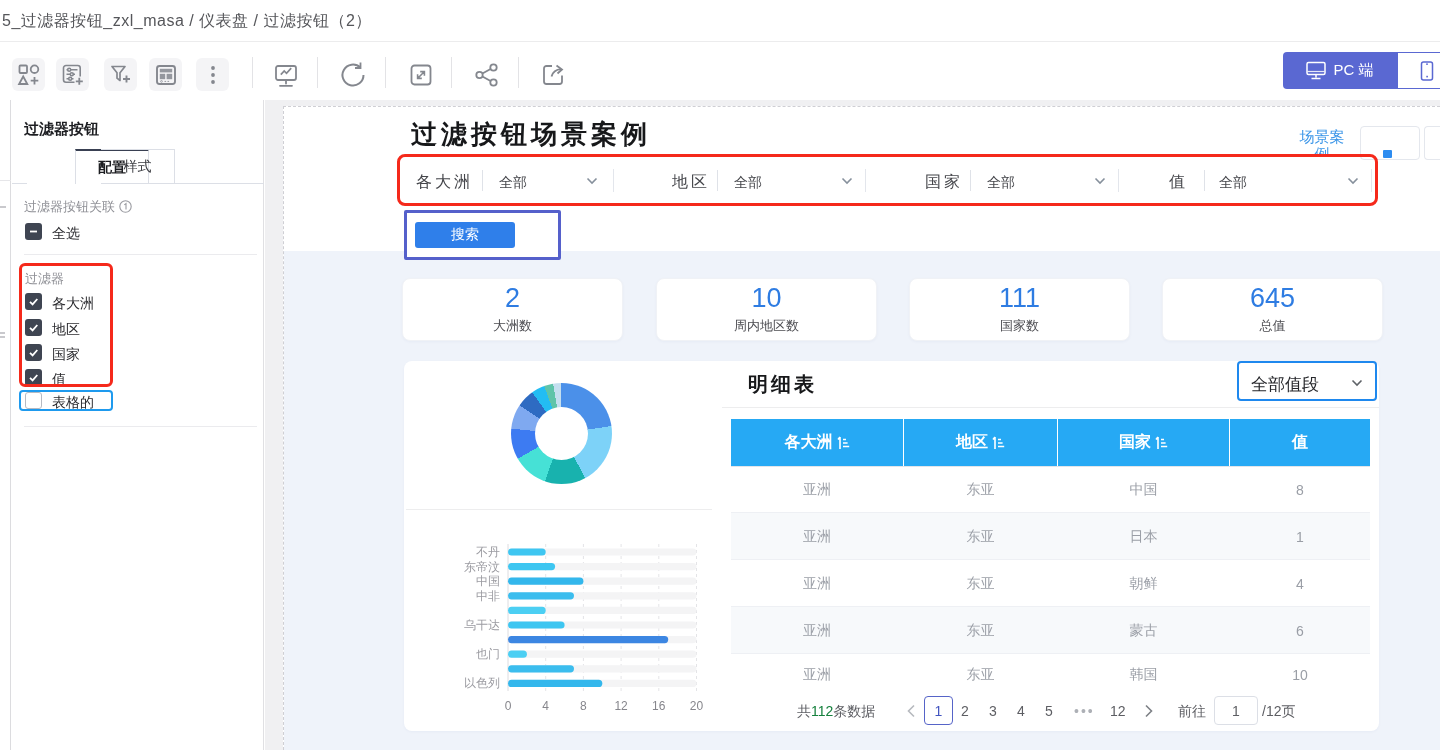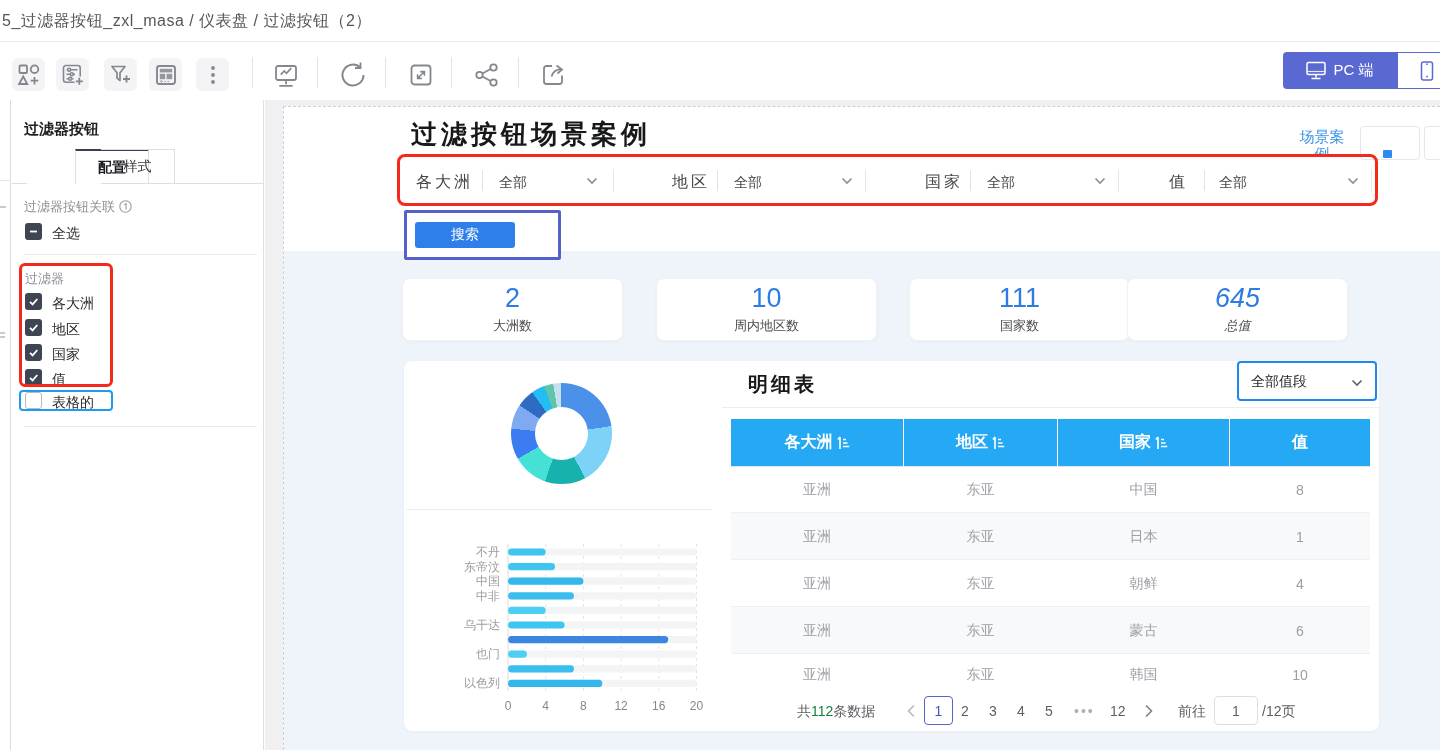--- a/index.html
+++ b/index.html
@@ -207,21 +207,21 @@
       <div class="l">大洲数</div>
     </div>
   <div class="scard" style="left:656px;">
       <div class="n">10</div>
       <div class="l">周内地区数</div>
     </div>
   <div class="scard" style="left:909px;">
       <div class="n">111</div>
       <div class="l">国家数</div>
     </div>
-  <div class="scard" style="left:1127px;font-style:italic;">
+  <div class="scard" style="left:1162px;">
       <div class="n">645</div>
       <div class="l">总值</div>
     </div>
   <div id="bigcard"></div>
 
   <div class="abs" style="left:411px; top:117px; font-size:26px; font-weight:bold; color:#17181a; letter-spacing:4px;">过滤按钮场景案例</div>
   <div class="abs" style="left:1297px; top:128px; width:50px; text-align:center; font-size:15px; color:#3c96e8; line-height:17px;">场景案例</div>
 
   <div class="abs" id="filterrow" style="left:400px; top:157px; width:976px; height:47px; background:#fff; font-size:16px; color:#45464b;">
     <div class="abs" style="left:13px; top:15px; width:60px; text-align:right; letter-spacing:3px; text-indent:3px;">各大洲</div>
@@ -317,21 +317,21 @@
       <text x="141.7" y="174">4</text>
       <text x="179.4" y="174">8</text>
       <text x="217.1" y="174">12</text>
       <text x="254.8" y="174">16</text>
       <text x="292.5" y="174">20</text>
     </g>
   </svg>
 
   <div class="abs" style="left:748px; top:371px; font-size:20px; font-weight:bold; color:#17181a; letter-spacing:3px;">明细表</div>
   <div class="abs" style="left:1237px; top:361px; width:140px; height:40px; background:#fff; border:2px solid #1e88ee; border-radius:4px;">
-    <div class="abs" style="left:12px; top:10px; font-size:14px; color:#26272b;">全部值段</div>
+    <div class="abs" style="left:12px; top:10px; font-size:17px; color:#26272b;">全部值段</div>
     <svg class="abs" style="left:112px; top:16px;" width="12" height="8" viewBox="0 0 12 8">
         <path d="M1.5 1.5 L6 6 L10.5 1.5" fill="none" stroke="#5f6368" stroke-width="1.6"></path>
       </svg>
   </div>
   <div class="abs" style="left:722px; top:407px; width:657px; height:1px; background:#ededee;"></div>
 
   <div class="th" style="left:731px; width:172px;">各大洲<svg width="13" height="15" viewBox="0 0 13 15">
         <g stroke="#fff" stroke-width="1.6" fill="none">
           <path d="M3 14 L3 2 M1 4.5 L3 2"></path>
           <path d="M6 4.5 h3 M6 8 h4.6 M6 11.5 h6.2"></path>

